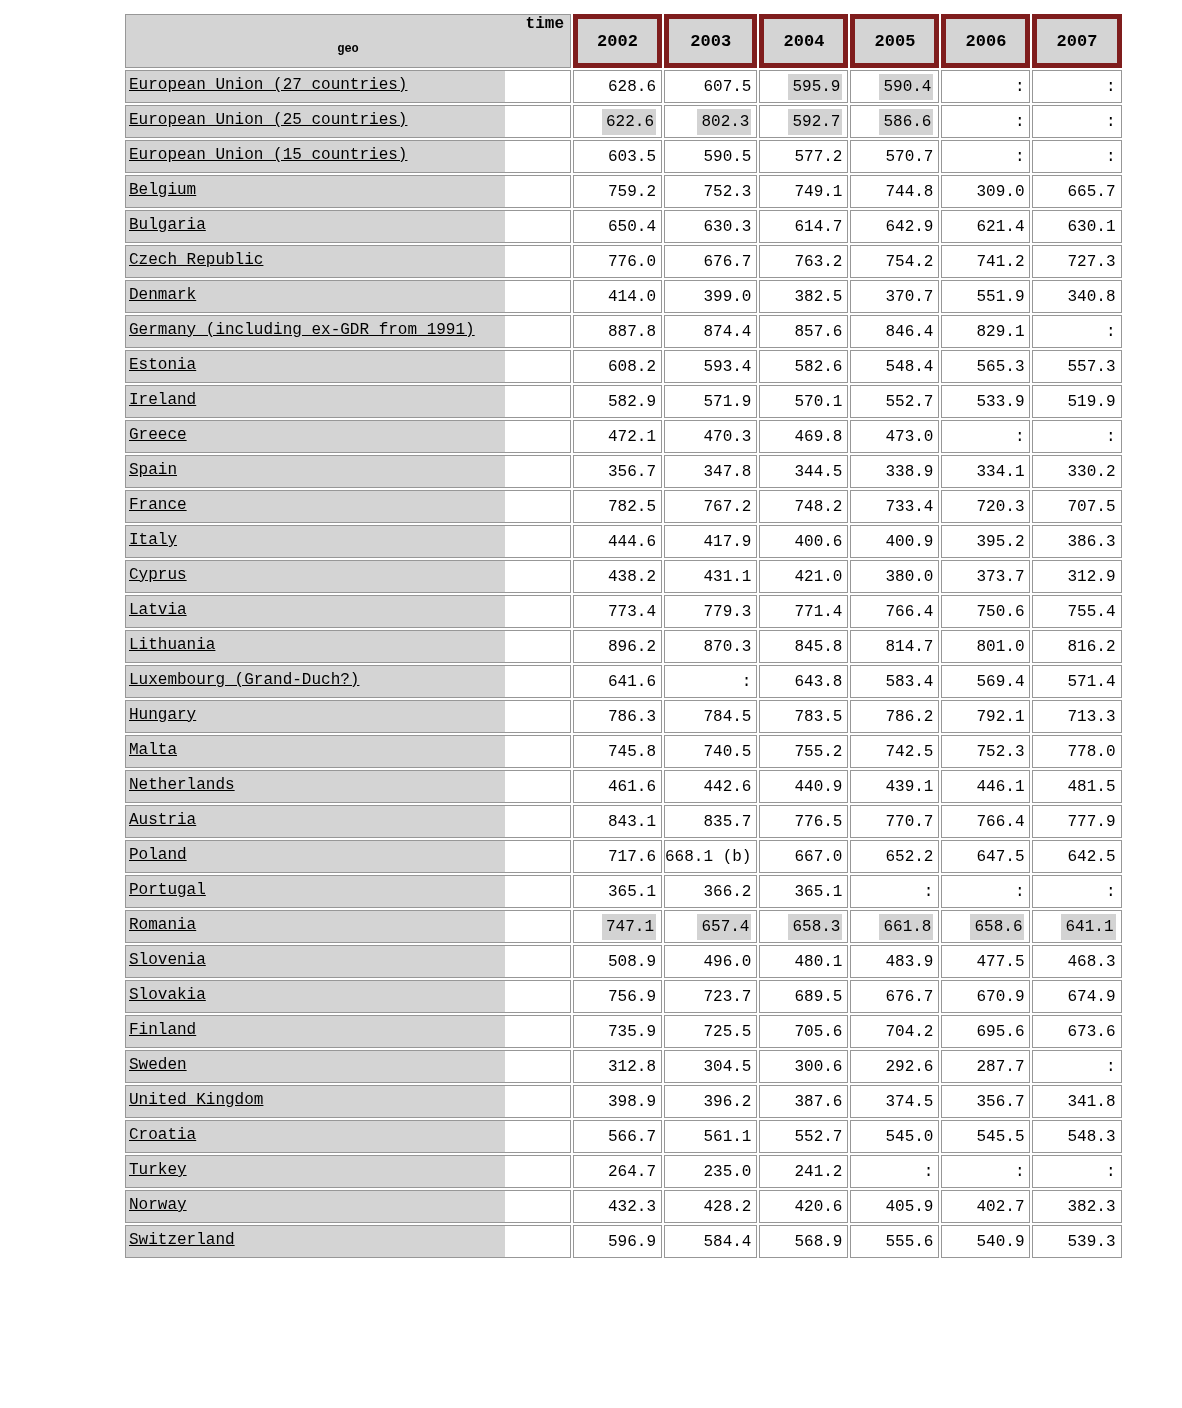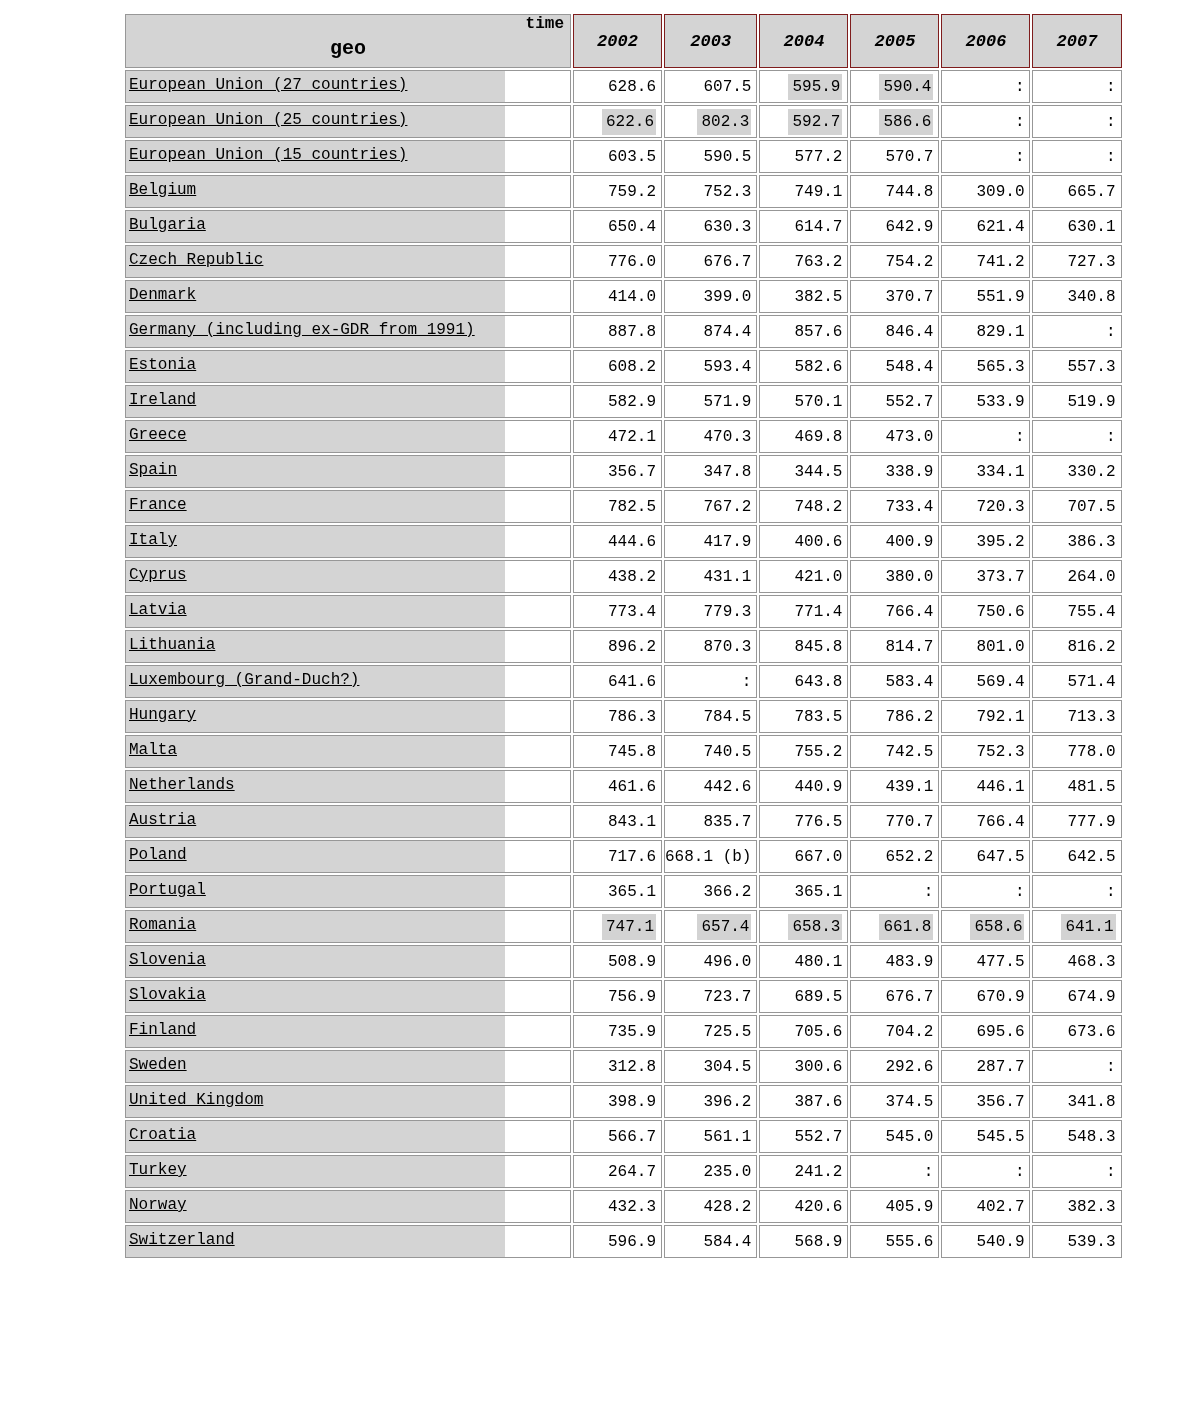--- a/index.html
+++ b/index.html
@@ -35,33 +35,32 @@
     font-weight: bold;
   }
   th.corner .time-lbl {
     text-align: right;
     font-size: 16px;
     padding: 0 6px 0 0;
     line-height: 18px;
   }
   th.corner .geo-lbl {
     text-align: center;
-    font-size: 20px;
+    font-size: 12px;
     margin-top: 7px;
     line-height: 18px;
   }
   th.year {
     height: 54px;
-    border: 1px solid #7f1d1d;
+    border: 5px solid #7f1d1d;
     background: #d4d4d4;
     font-weight: bold;
     font-size: 17px;
     text-align: center;
     padding: 0;
-    font-style: italic;
   }
 
   
   td.geo {
     border: 1px solid #979797;
     background: #ffffff;
     padding: 0;
     vertical-align: top;
   }
   td.geo .lbl {
@@ -285,21 +284,21 @@
         </tr>
         <tr>
           <td class="geo">
             <div class="lbl">Cyprus</div>
           </td>
           <td class="val">438.2</td>
           <td class="val">431.1</td>
           <td class="val">421.0</td>
           <td class="val">380.0</td>
           <td class="val">373.7</td>
-          <td class="val">264.0</td>
+          <td class="val">312.9</td>
         </tr>
         <tr>
           <td class="geo">
             <div class="lbl">Latvia</div>
           </td>
           <td class="val">773.4</td>
           <td class="val">779.3</td>
           <td class="val">771.4</td>
           <td class="val">766.4</td>
           <td class="val">750.6</td>

